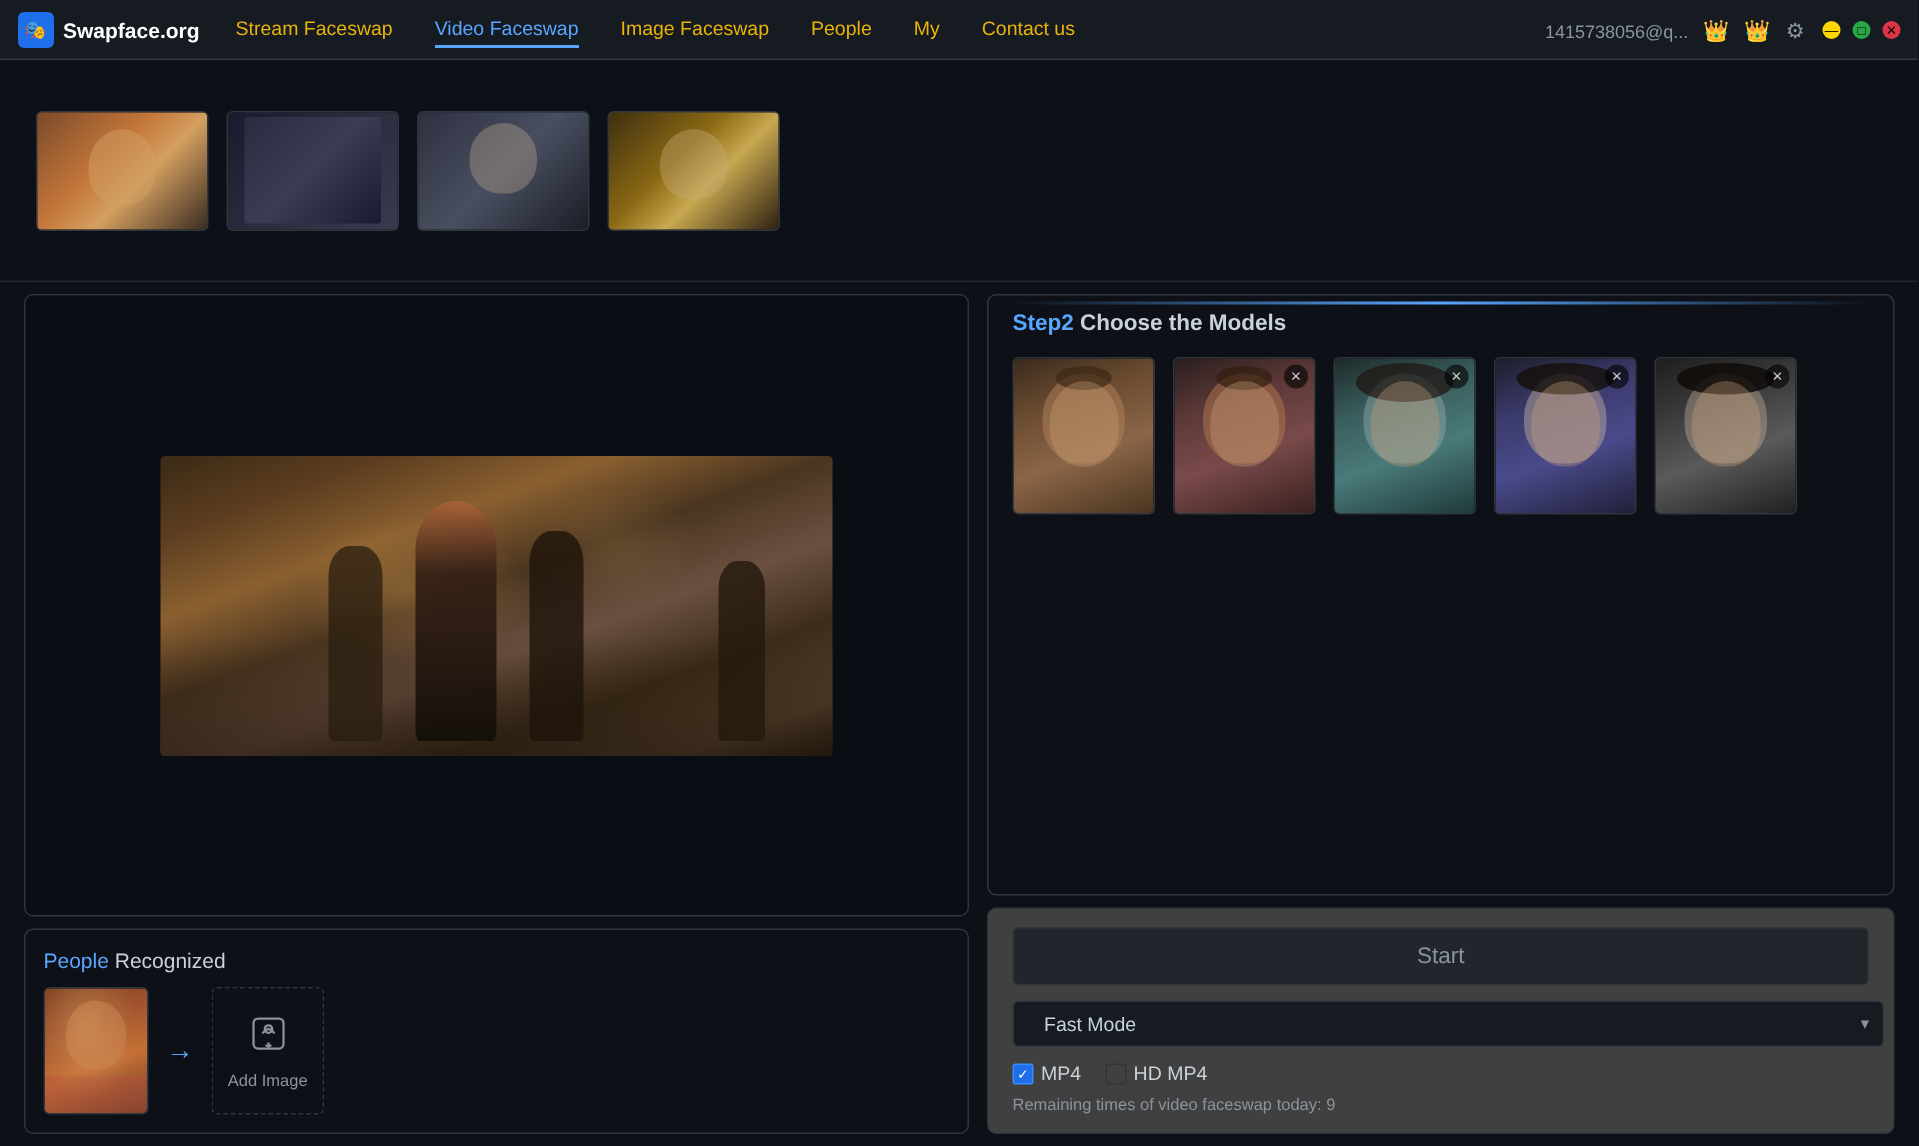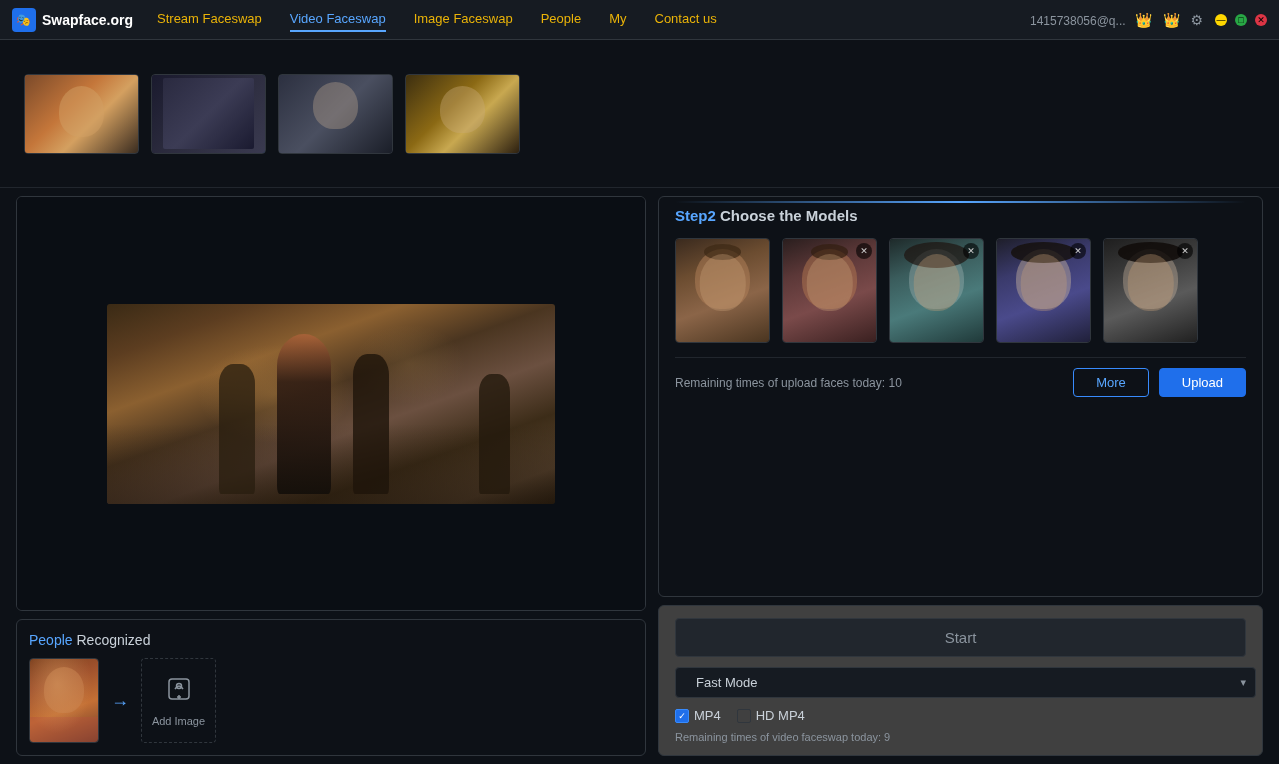--- a/index.html
+++ b/index.html
@@ -559,27 +559,20 @@
 
         <div class="model-card">
           <div class="model-face model-face-5">
             <div style="position:absolute;top:10%;left:20%;width:60%;height:58%;border-radius:50% 50% 45% 45%;background:rgba(200,180,160,0.4);"></div>
             <div style="position:absolute;top:3%;left:15%;width:70%;height:20%;border-radius:50%;background:rgba(15,10,8,0.85);"></div>
           </div>
           <div class="model-close">✕</div>
         </div>
       </div>
 
-      <div class="models-footer">
-        <span class="remaining-text">Remaining times of upload faces today: 10</span>
-        <div class="footer-buttons">
-          <button class="btn-more">More</button>
-          <button class="btn-upload">Upload</button>
-        </div>
-      </div>
     </div>
 
     <div class="bottom-right">
       <button class="start-btn">Start</button>
       <div class="mode-select-row">
         <select class="mode-select">
           <option>Fast Mode</option>
           <option>Quality Mode</option>
           <option>Ultra Mode</option>
         </select>

